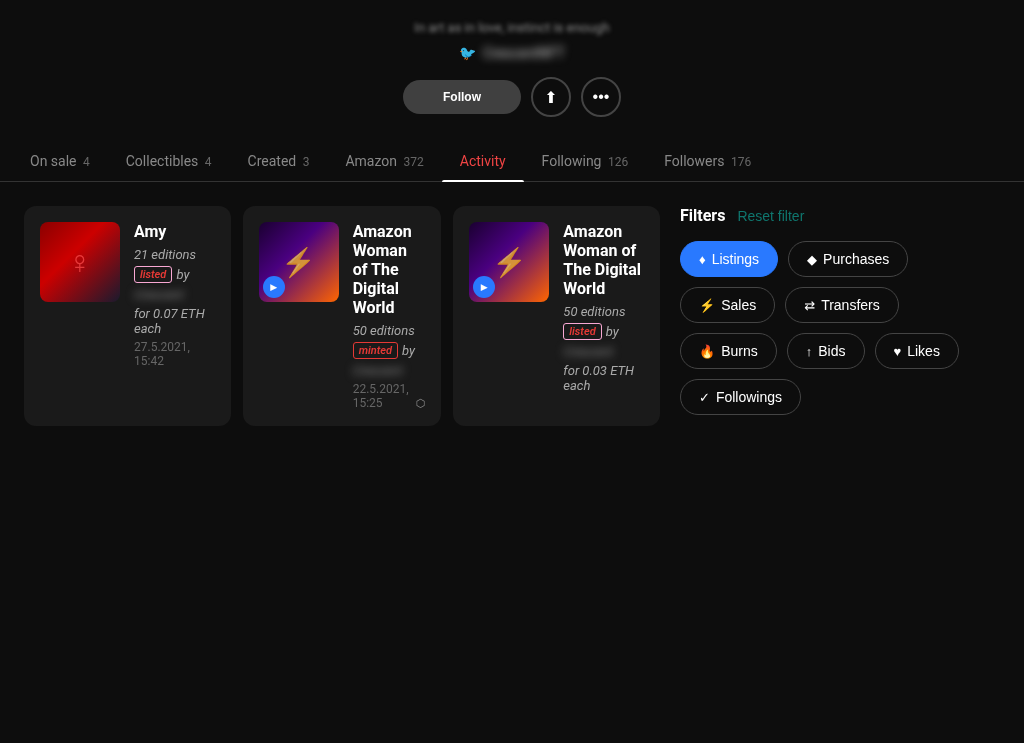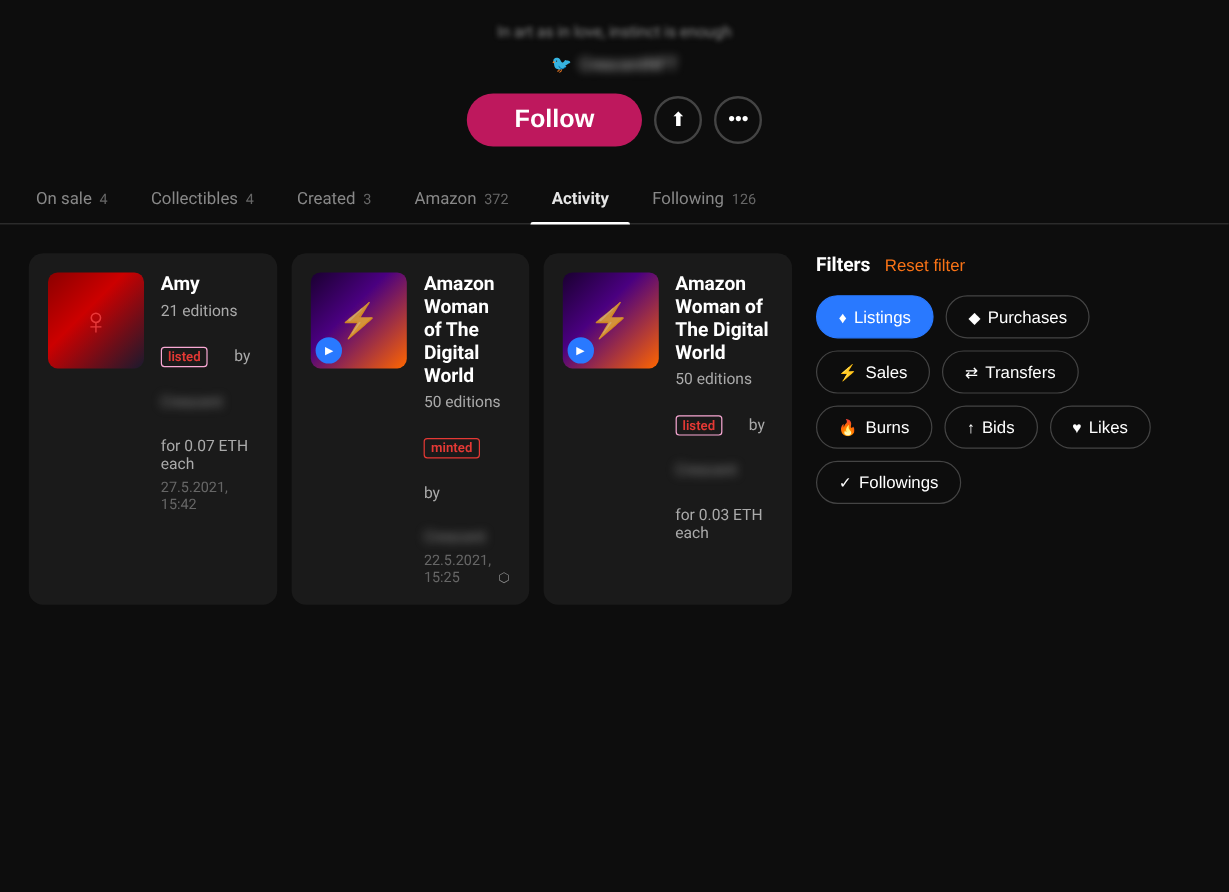--- a/index.html
+++ b/index.html
@@ -41,26 +41,26 @@
       color: #ccc;
     }
     .profile-actions {
       display: flex;
       align-items: center;
       justify-content: center;
       gap: 10px;
       margin-bottom: 24px;
     }
     .btn-follow {
-      background: #be185d;
+      background: #404040;
       color: #fff;
       border: none;
       border-radius: 24px;
       padding: 10px 40px;
-      font-size: 21px;
+      font-size: 12px;
       font-weight: 600;
       cursor: pointer;
     }
     .btn-icon {
       background: transparent;
       border: 2px solid #444;
       border-radius: 50%;
       width: 40px;
       height: 40px;
       color: #fff;
@@ -86,22 +86,22 @@
       cursor: pointer;
       position: relative;
       white-space: nowrap;
     }
     .tab-item .tab-count {
       font-size: 12px;
       color: #666;
       margin-left: 3px;
     }
     .tab-item.active {
-      color: #e5e5e5;
-      font-weight: 700;
+      color: #ef4444;
+      font-weight: 400;
     }
     .tab-item.active::after {
       content: '';
       position: absolute;
       bottom: -1px;
       left: 0;
       right: 0;
       height: 2px;
       background: #fff;
       border-radius: 2px 2px 0 0;
@@ -188,22 +188,23 @@
       font-size: 16px;
       font-weight: 700;
       margin-bottom: 6px;
     }
     .activity-desc {
       font-size: 13px;
       color: #aaa;
       margin-bottom: 4px;
       display: flex;
       align-items: center;
-      gap: 22px;
+      gap: 4px;
       flex-wrap: wrap;
+      font-style: italic;
     }
     .badge-label {
       border: 1px solid #f9a8d4;
       color: #e53935;
       border-radius: 3px;
       padding: 1px 5px;
       font-size: 11px;
       font-weight: 600;
     }
     .badge-minted {
@@ -241,21 +242,21 @@
       display: flex;
       align-items: center;
       gap: 12px;
       margin-bottom: 16px;
     }
     .filters-title {
       font-size: 16px;
       font-weight: 700;
     }
     .reset-filter-btn {
-      color: #f97316;
+      color: #0f766e;
       font-size: 14px;
       cursor: pointer;
       background: none;
       border: none;
     }
 
     .filter-buttons {
       display: flex;
       flex-wrap: wrap;
       gap: 10px;
@@ -317,20 +318,24 @@
   <div class="tab-item">
     <span>Amazon</span>
     <span class="tab-count">372</span>
   </div>
   <div class="tab-item active">
     <span>Activity</span>
   </div>
   <div class="tab-item">
     <span>Following</span>
     <span class="tab-count">126</span>
+  </div>
+  <div class="tab-item">
+    <span>Followers</span>
+    <span class="tab-count">176</span>
   </div>
 </nav>
 
 <div class="main-content">
 
   <div class="activity-list">
 
     <div class="activity-card">
       <div class="activity-thumb-wrap">
         <div class="activity-thumb thumb-amy"></div>

